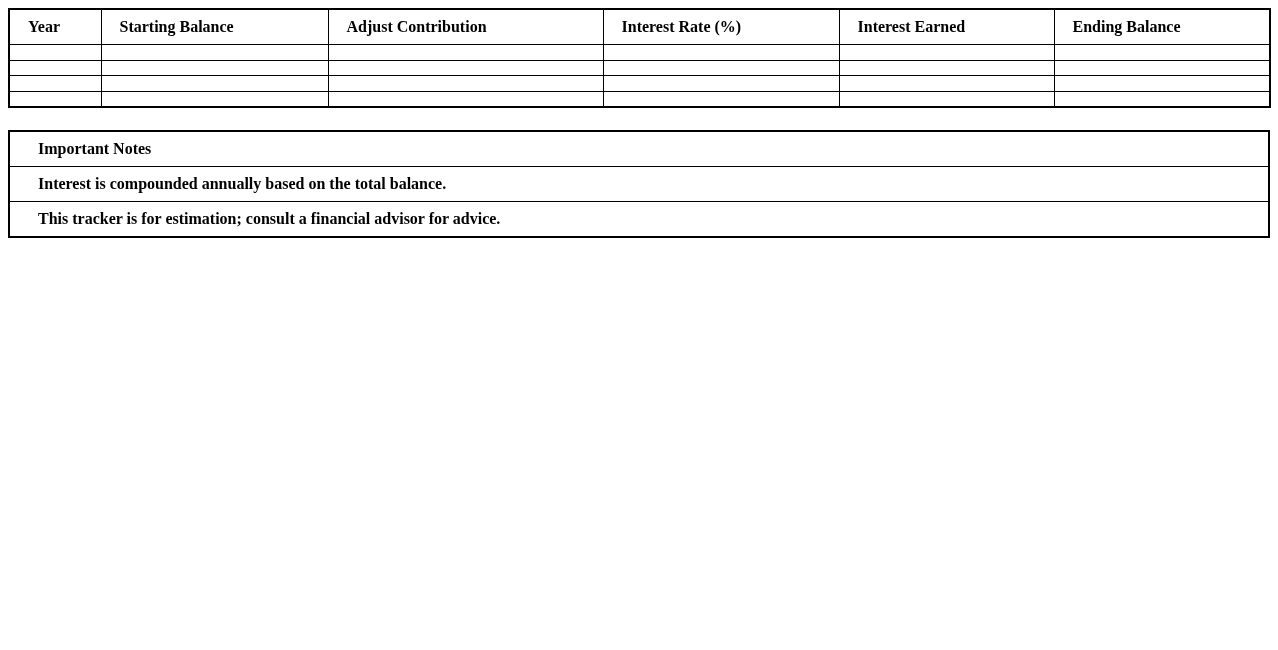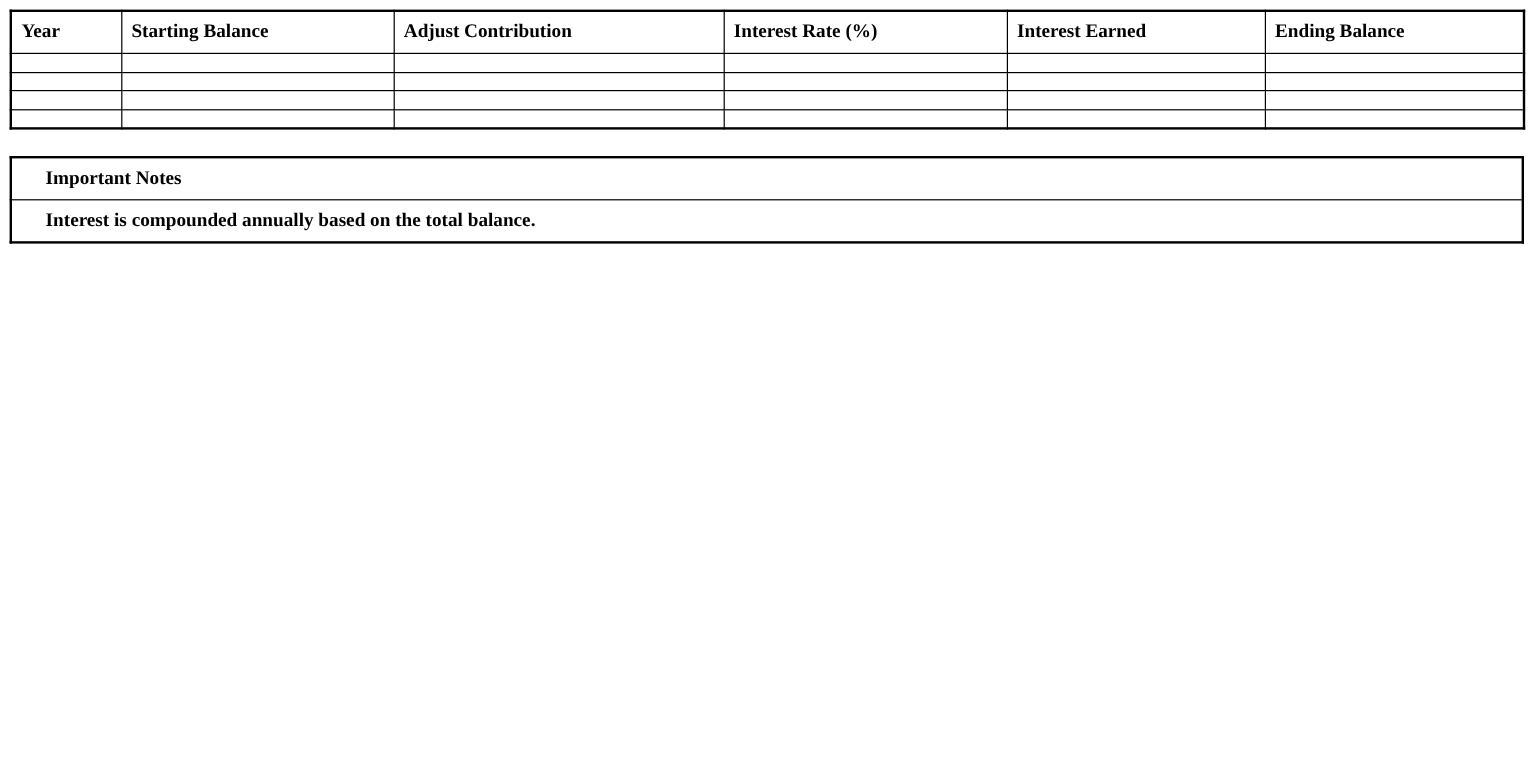--- a/index.html
+++ b/index.html
@@ -30,21 +30,21 @@
   th,td{
     border:1px solid var(--border-color);
     text-align:left;
     vertical-align:middle;
     overflow:hidden;
     white-space:nowrap;
     font-weight:bold;
   }
   .tracker th{
     font-weight:bold;
-    padding:8px 8px;
+    padding:8px 18px;
     line-height:18px;
   }
   .tracker td.empty-cell{
     height:15.5px;
     padding:0 12px;
   }
   .notes{
     margin-top:22px;
   }
   .notes td{
@@ -116,16 +116,19 @@
   </table>
 
   <table class="notes">
     <tbody>
       <tr>
         <td class="notes-title-cell">Important Notes</td>
       </tr>
       <tr>
         <td>Interest is compounded annually based on the total balance.</td>
       </tr>
+      <tr>
+        <td>This tracker is for estimation; consult a financial advisor for advice.</td>
+      </tr>
     </tbody>
   </table>
 
 </div>
 
 </body></html>

